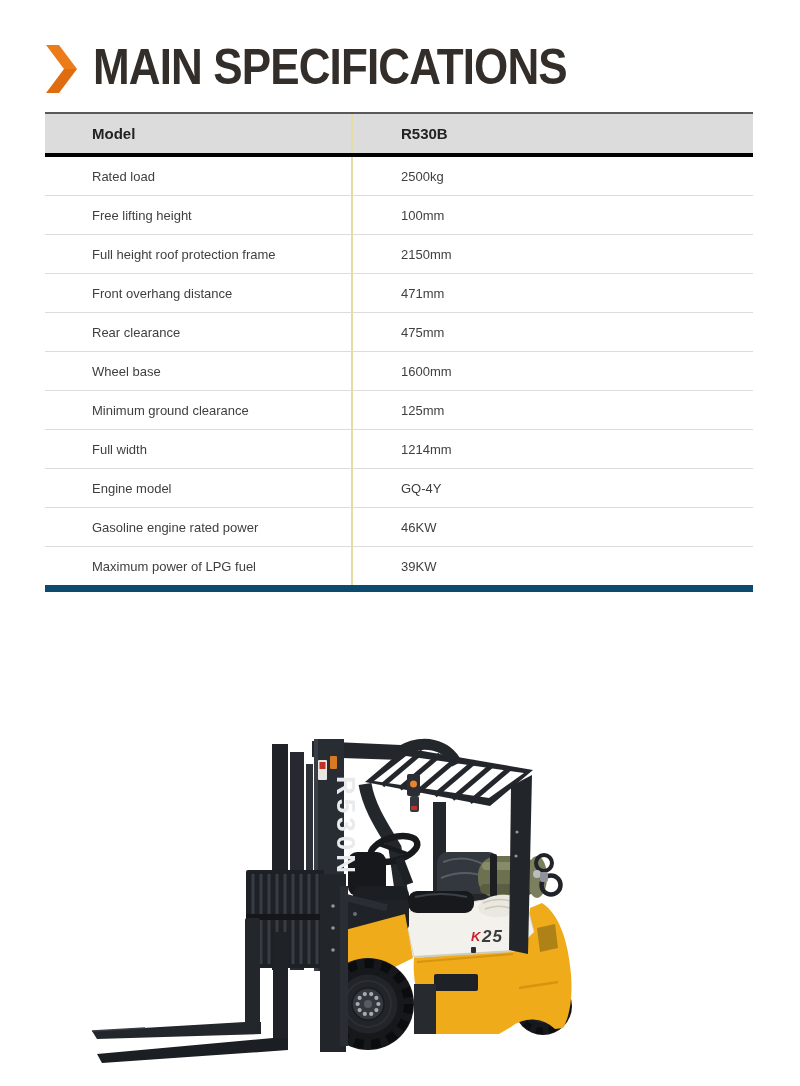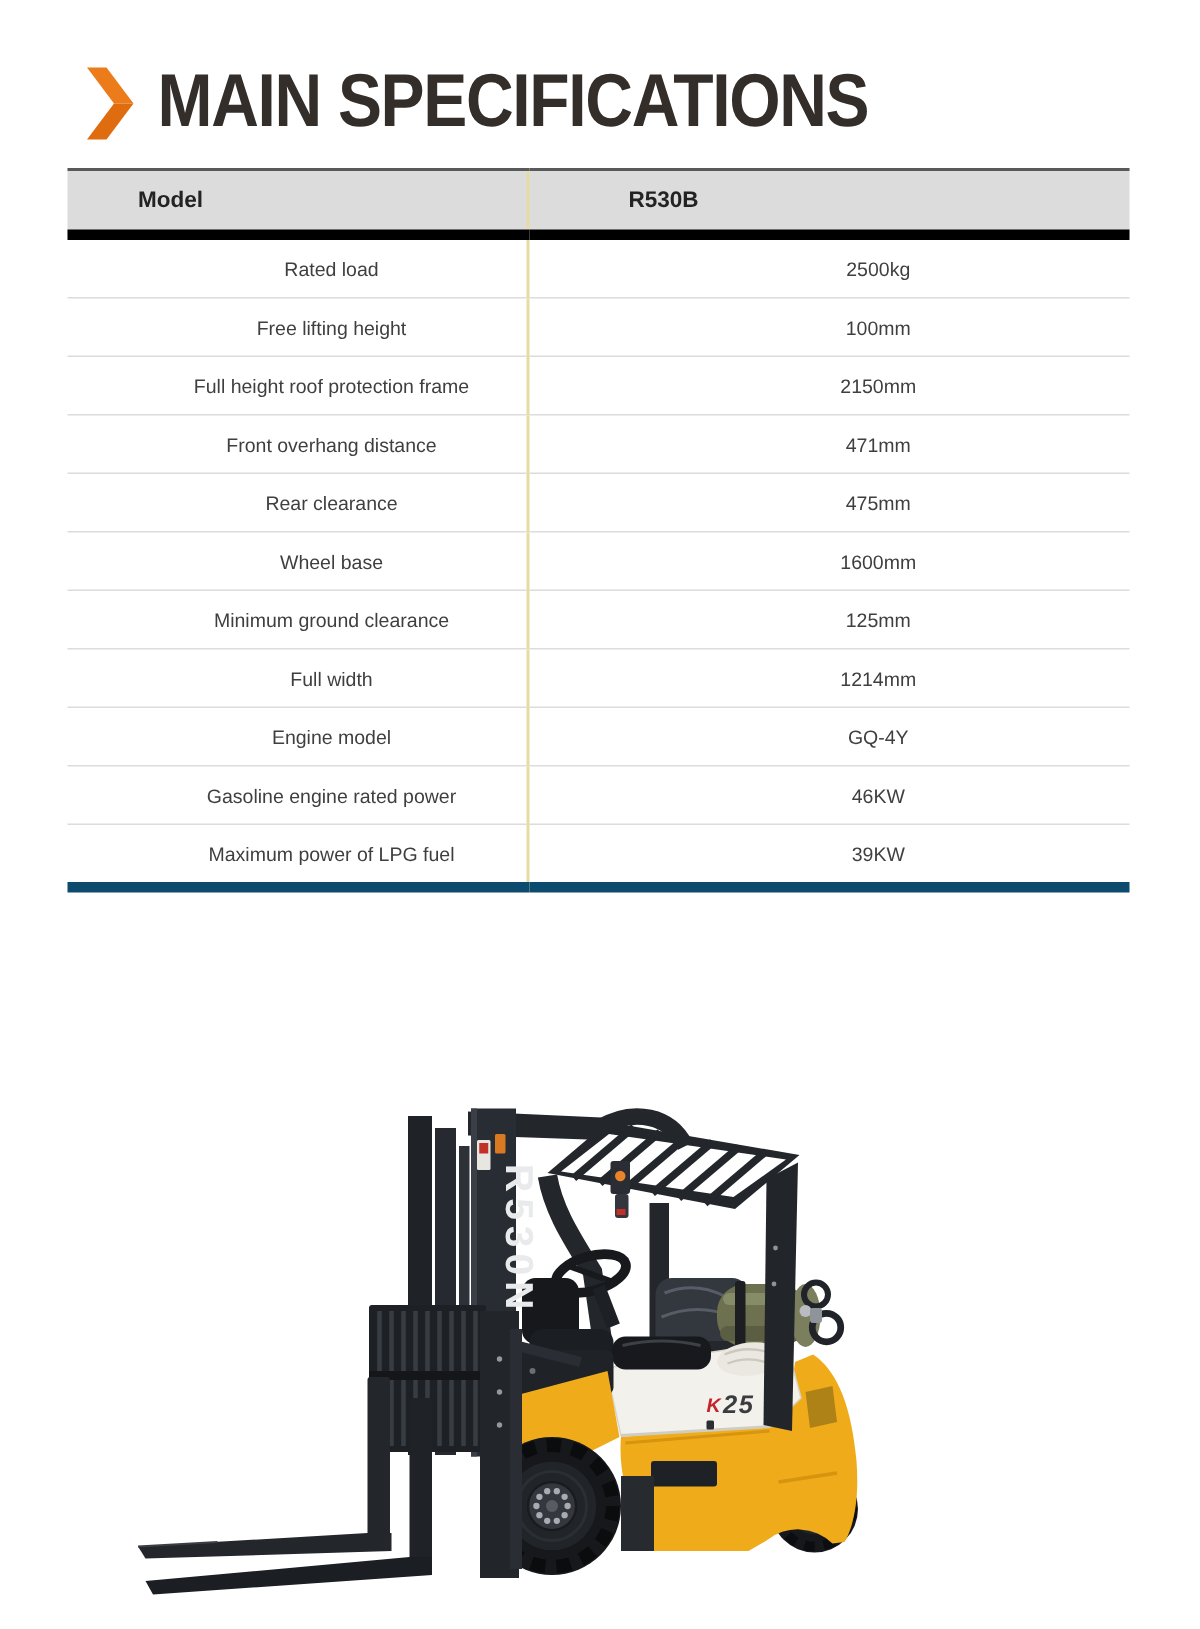--- a/index.html
+++ b/index.html
@@ -2,47 +2,47 @@
 <html><head>
 <meta charset="utf-8">
 <style>
   html,body{margin:0;padding:0;}
   body{
     width:800px;height:1086px;position:relative;background:#ffffff;
     font-family:"Liberation Sans", sans-serif;overflow:hidden;
   }
   
   .title-row{
-    position:absolute;left:56px;top:38px;display:flex;align-items:center;
+    position:absolute;left:44px;top:38px;display:flex;align-items:center;
   }
   .chev{width:34px;height:50px;margin-right:15px;margin-top:4px;flex:0 0 auto;}
   h1.page-title{
     margin:0;font-size:50px;font-weight:bold;color:#332e2a;
     letter-spacing:-1px;transform:scaleX(.88);transform-origin:left center;
     white-space:nowrap;
   }
   
   table.specs{
     position:absolute;left:45px;top:112px;width:708px;
     border-collapse:collapse;table-layout:fixed;
   }
   table.specs col.c1{width:307px;}
   table.specs col.c2{width:401px;}
   table.specs th{
     background:#dcdcdc;height:37px;font-size:15px;font-weight:bold;color:#232323;
-    text-align:left;border-top:2px solid #58595b;border-bottom:7px solid #000000;
+    text-align:left;border-top:2px solid #58595b;border-bottom:4px solid #000000;
   }
   table.specs td{
-    height:36px;font-size:13px;color:#3f3f3f;text-align:center;
+    height:36px;font-size:13px;color:#3f3f3f;text-align:left;
     border-bottom:1px solid #dcdcdc;background:#ffffff;margin-top:20px;
   }
   table.specs tr:last-child td{border-bottom:7px solid #0c4a6e;}
   table.specs th:first-child, table.specs td:first-child{padding-left:47px;}
   table.specs th:last-child, table.specs td:last-child{
-    padding-left:66px;border-left:2px solid #e7dba4;
+    padding-left:48px;border-left:2px solid #e7dba4;
   }
   
   figure.product{position:absolute;left:85px;top:736px;width:500px;height:348px;margin:0;}
   figure.product svg{width:100%;height:100%;display:block;}
 </style>
 </head>
 <body>
 
 <header class="title-row">
   <svg class="chev" viewBox="0 0 34 50">

